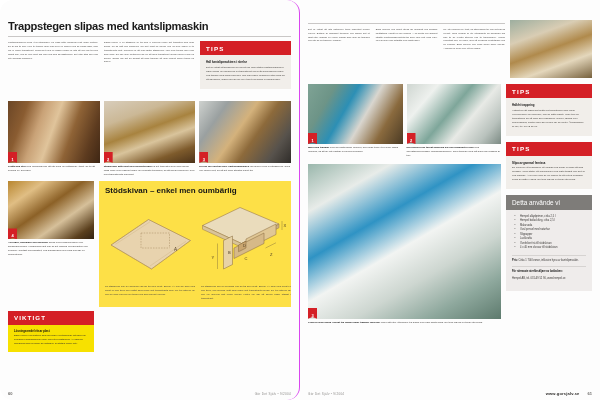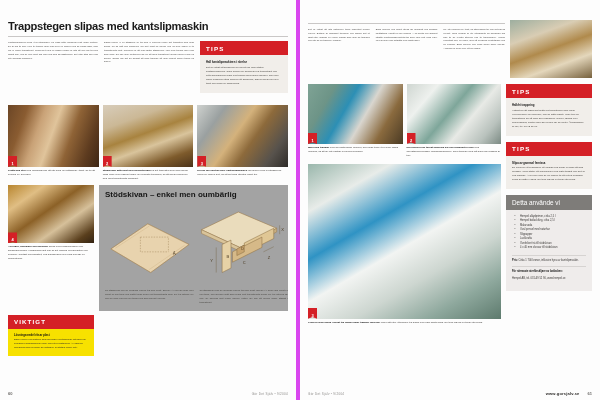--- a/index.html
+++ b/index.html
@@ -15,21 +15,21 @@
     width: 600px; height: 400px;
     background: #ffffff;
     display: flex;
   }
   .page {
     position: relative;
     width: 300px; height: 400px;
     background: #fdfdfd;
     padding: 20px 8px 6px 8px;
   }
-  .page.left  { border-right: 4px solid #d946ef; }
+  .page.left  { border-right: 1px solid #d946ef; border-radius: 13px; }
 
   
   .head {
     font-size: 11.2px;
     font-weight: 700;
     color: #1a1a1a;
     letter-spacing: -0.3px;
     line-height: 1.1;
     margin: 0 0 4px 0;
   }
@@ -119,21 +119,21 @@
   .ph-green1 { background:
       linear-gradient(120deg,#7fa395 0%,#6d9487 22%,#2c8fb5 40%,#d9d6cf 58%,#8a6a3e 78%,#4a3a24 100%); }
   .ph-green2 { background:
       linear-gradient(130deg,#cfd6d1 0%,#eef1ee 22%,#7ea69a 46%,#e8eae6 64%,#b9c2bd 84%,#7b8a83 100%); }
   .ph-big { background:
       linear-gradient(150deg,#9ab7ac 0%,#e8ece9 18%,#2f93c4 36%,#f2f4f2 52%,#cdd6d0 68%,#8ea89d 84%,#5d7a6d 100%); }
   .ph-stair-top { background:
       linear-gradient(160deg,#9dae9f 0%,#d9cdb4 28%,#b08a4c 50%,#e4d7bc 72%,#76603c 100%); }
 
   
-  .feature { background:#a3a3a3; margin-top:5px; padding:5px 0 6px 6px; }
+  .feature { background:#fde047; margin-top:5px; padding:5px 0 6px 6px; }
   .feature .fhead {
     font-size:8px; font-weight:700; color:#161616; margin:0 0 4px 0;
   }
   .diagram { display:flex; gap:6px; align-items:flex-start; }
   .dbox { flex:1; }
   .dcap { font-size:2.4px; line-height:1.6; color:#45433f; margin:2px 0 0 0; text-align:justify; }
 
   
   .footer {
     position:absolute; left:8px; right:8px; bottom:4px;

